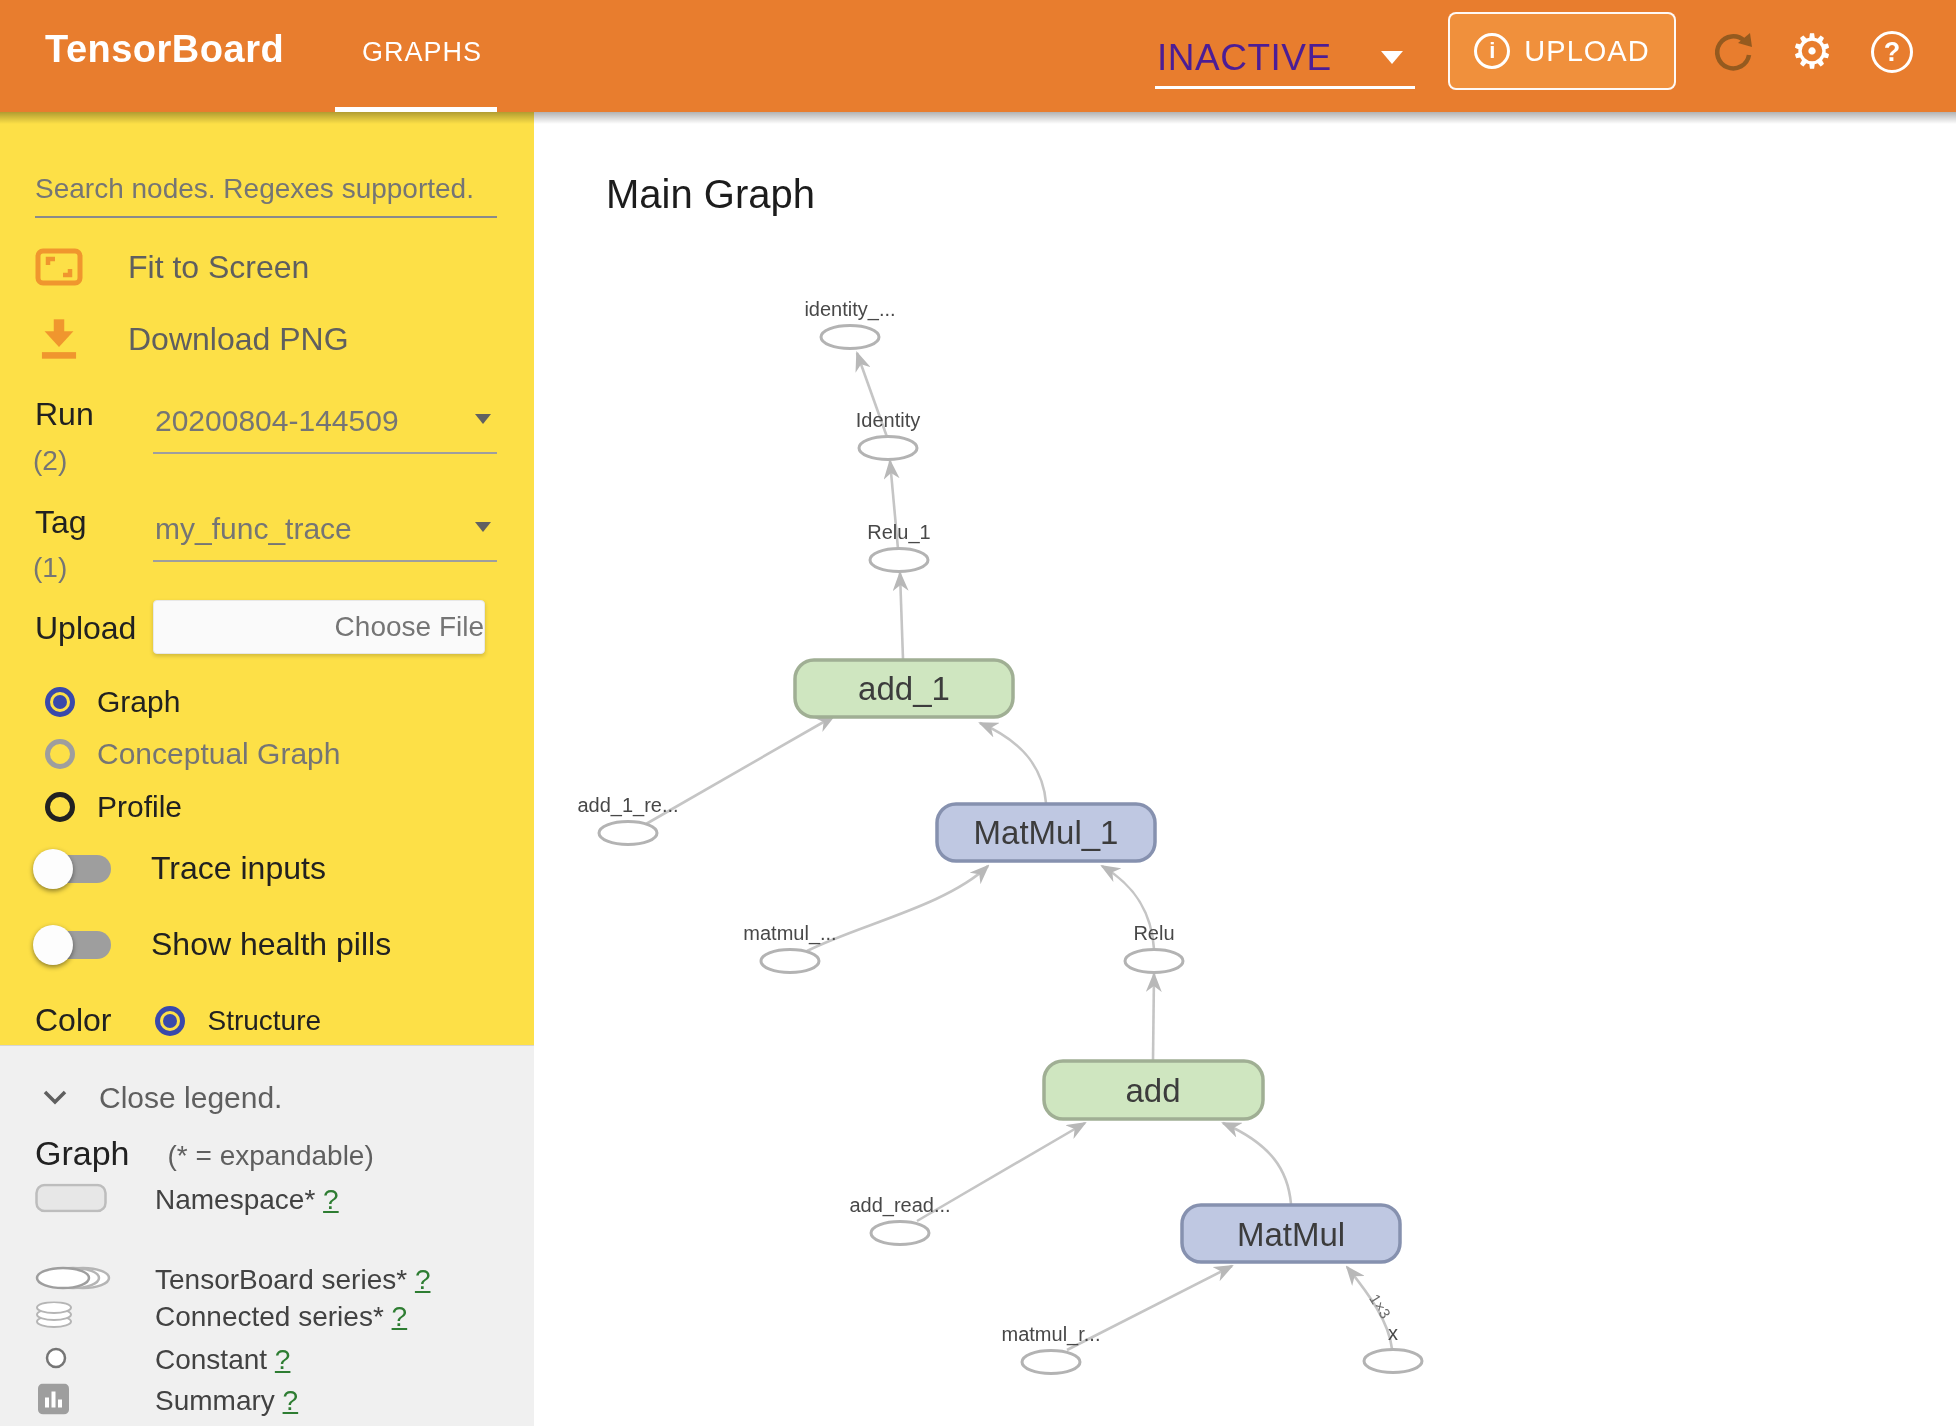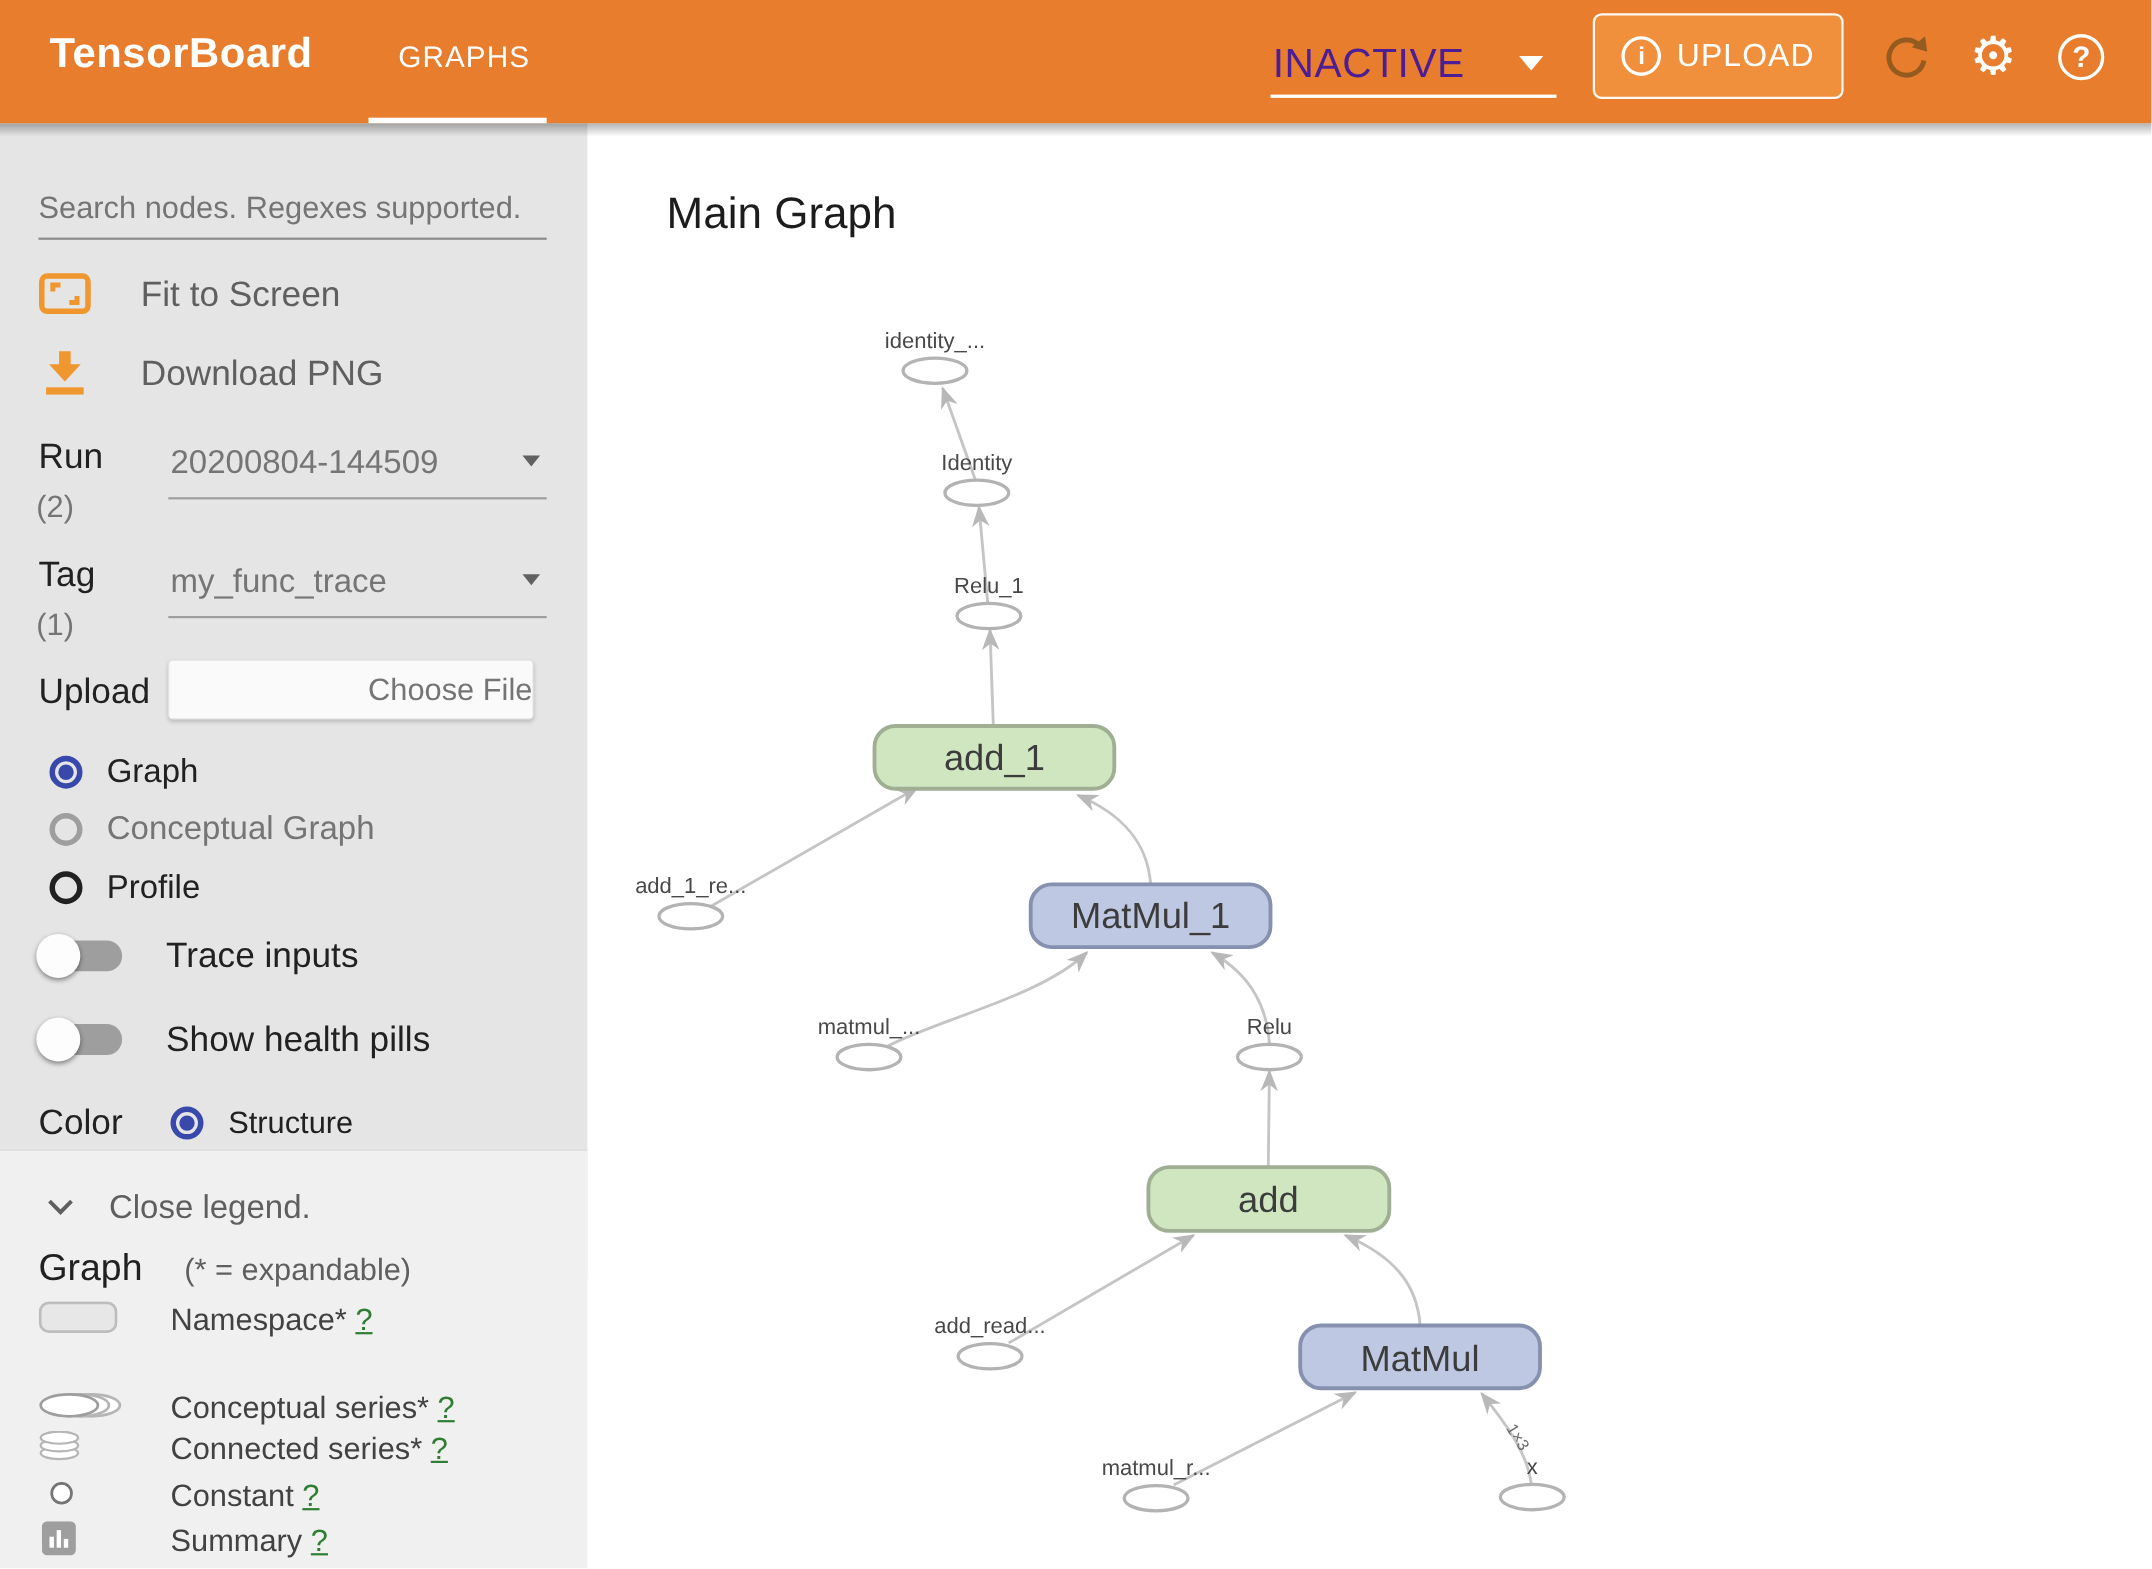--- a/index.html
+++ b/index.html
@@ -19,21 +19,21 @@
   .info-circle { width:36px; height:36px; border:3px solid #fff; border-radius:50%; color:#fff; font-size:22px; font-weight:700; display:flex; align-items:center; justify-content:center; font-style:normal; }
   .upload-btn .lbl { color:#fff; font-size:29px; font-weight:500; letter-spacing:1px; }
   .hicon { position:absolute; top:28px; width:48px; height:48px; display:flex; align-items:center; justify-content:center; cursor:pointer; }
   .hicon.refresh { left:1708px; }
   .hicon.gear { left:1788px; color:#fff; font-size:48px; line-height:48px; }
   .hicon.help { left:1868px; }
   .help-circle { width:42px; height:42px; border:3.5px solid #fff; border-radius:50%; color:#fff; font-size:27px; font-weight:700; display:flex; align-items:center; justify-content:center; }
   .content-shadow { position:absolute; left:0; top:112px; width:1956px; height:12px; background:linear-gradient(rgba(0,0,0,0.3), rgba(0,0,0,0)); z-index:9; pointer-events:none; }
 
   
-  .sidebar { position:absolute; left:0; top:112px; width:534px; height:1050px; background:#e5e5e5; z-index:2; }
+  .sidebar { position:absolute; left:0; top:112px; width:534px; height:1050px; background:#fde047; z-index:2; }
   .search-box { position:absolute; left:35px; top:50px; width:462px; height:56px; border:none; border-bottom:2px solid #8a8a8a; background:transparent; font-size:28px; color:#424242; font-family:"Liberation Sans",sans-serif; text-overflow:ellipsis; outline:none; }
   .search-box::placeholder { color:#757575; opacity:1; }
   .tool-row { position:absolute; left:35px; display:flex; align-items:center; gap:45px; cursor:pointer; }
   .tool-row .t-label { font-size:32px; color:#5f5f5f; }
   .row-fit { top:136px; }
   .row-dl { top:206px; }
 
   .field-label { position:absolute; left:35px; font-size:32px; color:#212121; }
   .field-count { position:absolute; left:33px; font-size:28px; color:#757575; }
   .dd-field { position:absolute; left:153px; width:344px; cursor:pointer; }
@@ -216,21 +216,21 @@
 
 
     <div class="legend-item" style="top:214px;">
       <span class="ic">
         <svg width="76" height="24" viewBox="0 0 76 24">
           <ellipse cx="48" cy="12" rx="26" ry="10" fill="#fff" stroke="#b5b5b5" stroke-width="2.5"></ellipse>
           <ellipse cx="38" cy="12" rx="26" ry="10" fill="#fff" stroke="#b5b5b5" stroke-width="2.5"></ellipse>
           <ellipse cx="28" cy="12" rx="26" ry="10" fill="#fff" stroke="#9e9e9e" stroke-width="2.5"></ellipse>
         </svg>
       </span>
-      <span class="li-label"><span>Conceptual series*</span> <span class="qlink">?</span></span>
+      <span class="li-label"><span>TensorBoard series*</span> <span class="qlink">?</span></span>
     </div>
 
     <div class="legend-item" style="top:251px;">
       <span class="ic">
         <svg width="38" height="27" viewBox="0 0 38 27">
           <ellipse cx="19" cy="20" rx="17" ry="5.5" fill="#fff" stroke="#b5b5b5" stroke-width="2"></ellipse>
           <ellipse cx="19" cy="13" rx="17" ry="5.5" fill="#fff" stroke="#b5b5b5" stroke-width="2"></ellipse>
           <ellipse cx="19" cy="6" rx="17" ry="5.5" fill="#fff" stroke="#b5b5b5" stroke-width="2"></ellipse>
         </svg>
       </span>

